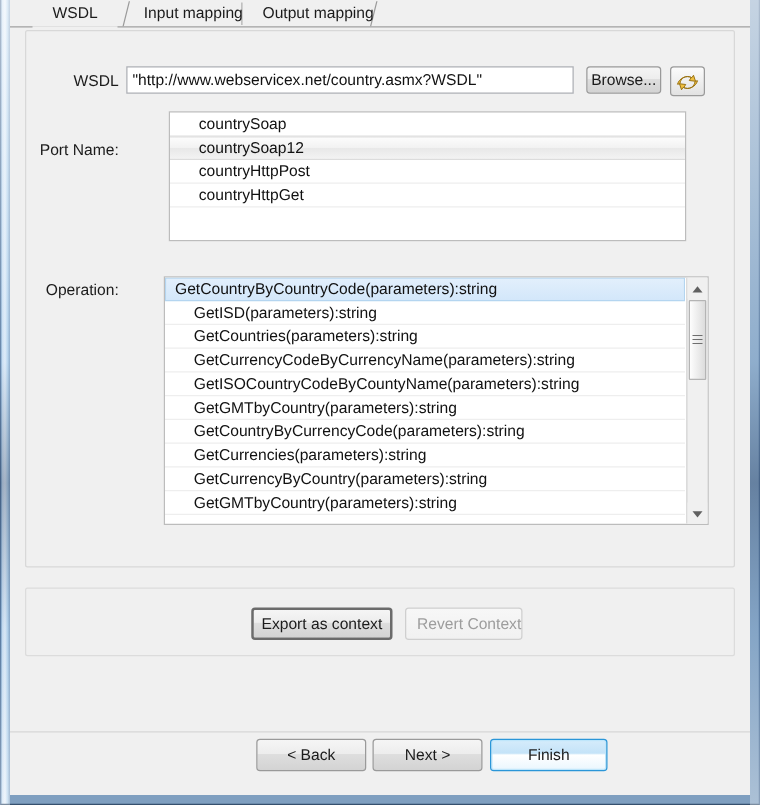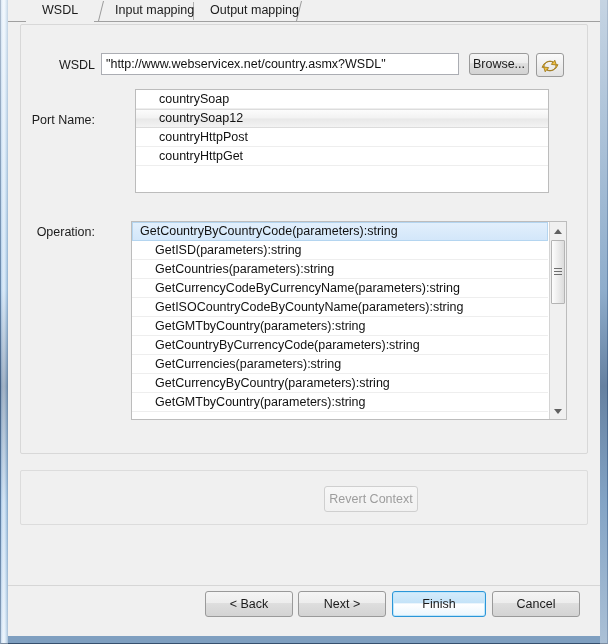--- a/index.html
+++ b/index.html
@@ -133,21 +133,21 @@
     border: 1px solid #9a9a9a;
     border-radius: 3px;
     font-family: "Liberation Sans", sans-serif;
     font-size: 12.5px;
     color: #1b1b1b;
     cursor: default;
     text-align: center;
     line-height: 1;
   }
   .btn.disabled { color: #9d9d9d; border-color: #cfcfcf;
-    background: linear-gradient(to bottom,#f7f7f7 0%, #f1f1f1 100%); }
+    background: linear-gradient(to bottom,#f7f7f7 0%, #f1f1f1 100%); text-align: right; }
   .btn.default-btn { border: 2px solid #6b6b6b; }
   .btn.primary {
     border: 1px solid #2b96d8;
     box-shadow: inset 0 0 0 1px #bfe6fb;
     background: linear-gradient(to bottom, #d6ecfb 0%, #c4e3f8 44%, #ffffff 50%, #eaf6fe 100%);
   }
 
   
   #refresh-btn {
     position: absolute;
@@ -327,27 +327,27 @@
           </div>
           <div class="vs-btn down">
             <span class="vs-arrow down"></span>
           </div>
         </div>
       </div>
 
     </div>
 
     <div id="context-group">
+      <div class="btn default-btn" style="left:180px; top:15px; width:113px; height:26px; padding-top:5px;">Export as context</div>
       <div class="btn disabled" style="left:303px; top:15px; width:94px; height:26px; padding-top:6px;">Revert Context</div>
     </div>
 
     <div id="bottom-sep"></div>
 
     <div class="btn" style="left:197px; top:591px; width:88px; height:26px; padding-top:6px;">&lt; Back</div>
 
     <div class="btn" style="left:290px; top:591px; width:88px; height:26px; padding-top:6px;">Next &gt;</div>
 
     <div class="btn primary" style="left:384px; top:591px; width:94px; height:26px; padding-top:6px;">Finish</div>
 
-    <div class="btn" style="left:484px; top:591px; width:88px; height:26px; padding-top:6px;">Cancel</div>
 
   </div>
 </div>
 
 </body></html>

